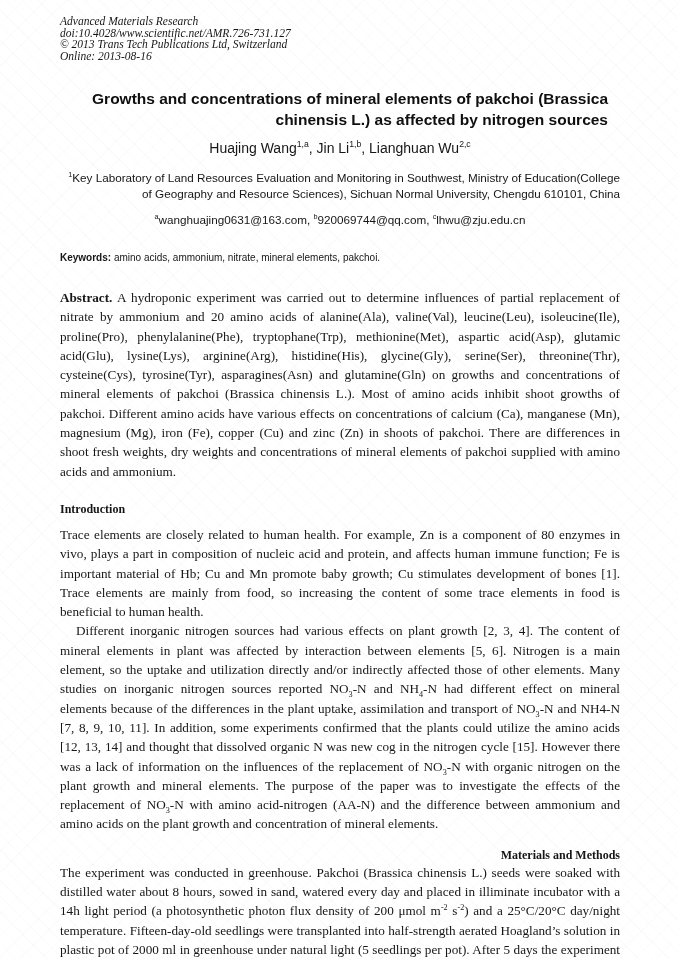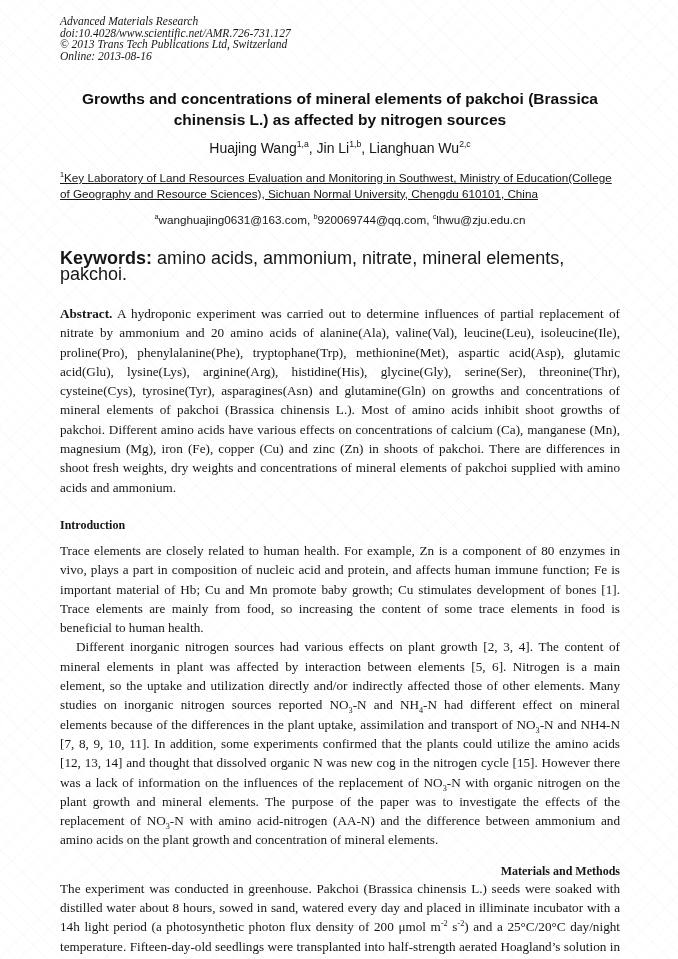--- a/index.html
+++ b/index.html
@@ -36,48 +36,47 @@
   .meta-left div { white-space: nowrap; }
   .meta-right { white-space: nowrap; text-align: center; }
 
   
   .title {
     margin: 26px 12px 10px 12px;
     font-family: "Liberation Sans", sans-serif;
     font-weight: bold;
     font-size: 15.5px;
     line-height: 21px;
-    text-align: center;
+    text-align: right;
     color: #0f0f0f;
   }
   .authors {
     margin: 6px 0 14px 0;
     font-family: "Liberation Sans", sans-serif;
     font-size: 14px;
     text-align: center;
   }
   .affil {
     margin: 9px 0;
     font-family: "Liberation Sans", sans-serif;
     font-size: 11.7px;
     line-height: 15.5px;
-    text-align: left;
-    text-decoration: underline;
+    text-align: right;
   }
   .emails {
     margin: 12px 0 24px 0;
     font-family: "Liberation Sans", sans-serif;
     font-size: 11.7px;
     text-align: center;
   }
 
   .keywords {
     margin: 20px 0 22px 0;
     font-family: "Liberation Sans", sans-serif;
-    font-size: 18px;
+    font-size: 10px;
     line-height: 16px;
   }
   .keywords .kw-label { font-weight: bold; }
 
   
   .serif-block {
     font-family: "Liberation Serif", serif;
     font-size: 13.2px;
     line-height: 19.3px;
     text-align: justify;

